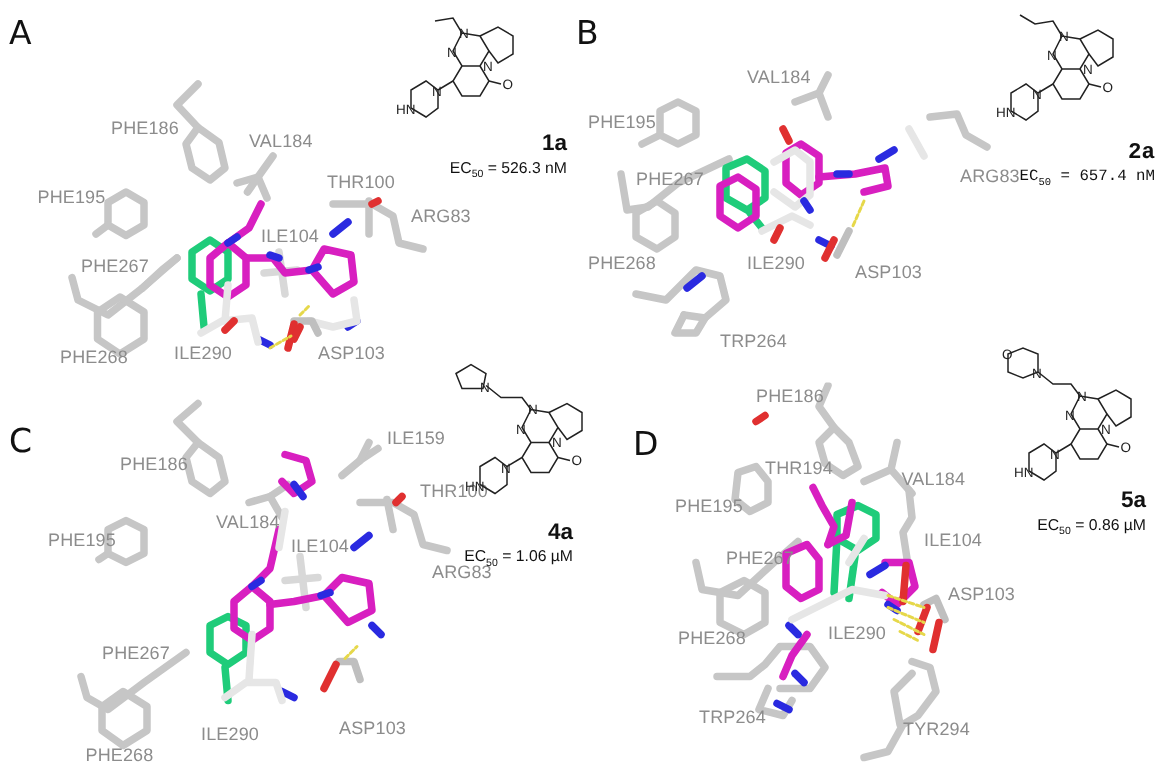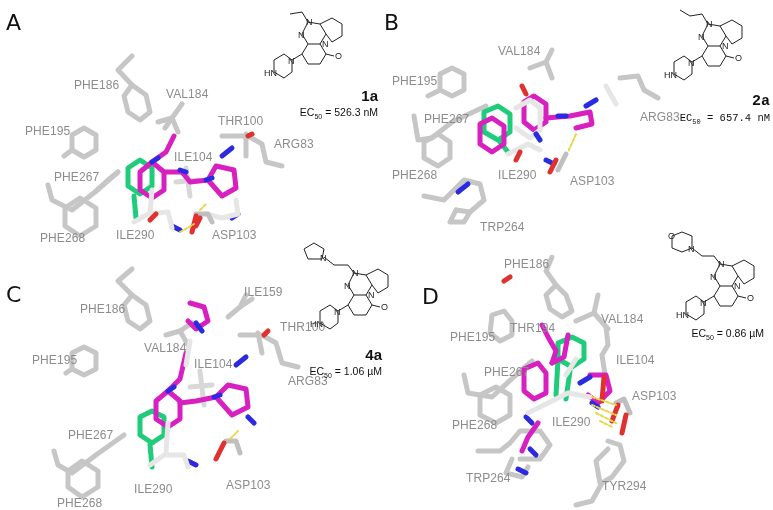--- a/index.html
+++ b/index.html
@@ -258,21 +258,21 @@
       </g>
       <g stroke-width="5">
         <path d="M226 186 L236 186 L240 198" stroke="#bfbfbf"></path>
         <path d="M224 188 L216 204" stroke="#e03030"></path>
         <path d="M264 80 L268 76" stroke="#e03030"></path>
       </g>
       <path d="M230 184 L238 176" stroke="#e6d84a" stroke-width="2" stroke-dasharray="3 2"></path>
     </g>
   </svg>
 
-  <span class="res" style="left:244px;top:30px;">ILE159</span>
+  <span class="res" style="left:258px;top:30px;">ILE159</span>
   <span class="res" style="left:80px;top:47px;">PHE186</span>
   <span class="res" style="left:280px;top:65px;">THR100</span>
   <span class="res" style="left:144px;top:86px;">VAL184</span>
   <span class="res" style="left:194px;top:102px;">ILE104</span>
   <span class="res" style="left:32px;top:98px;">PHE195</span>
   <span class="res" style="left:288px;top:119px;">ARG83</span>
   <span class="res" style="left:68px;top:173px;">PHE267</span>
   <span class="res" style="left:134px;top:227px;">ILE290</span>
   <span class="res" style="left:226px;top:223px;">ASP103</span>
   <span class="res" style="left:57px;top:241px;">PHE268</span>
@@ -353,21 +353,21 @@
       <g stroke="#e6d84a" stroke-width="2" stroke-dasharray="3 2">
         <path d="M212 142 L236 150"></path>
           <path d="M212 150 L236 160"></path>
           <path d="M216 158 L236 168"></path>
           <path d="M220 166 L232 172"></path>
       </g>
     </g>
   </svg>
 
   <span class="res" style="left:124px;top:2px;">PHE186</span>
-  <span class="res" style="left:130px;top:50px;margin-top:16px;">THR194</span>
+  <span class="res" style="left:130px;top:50px;">THR194</span>
   <span class="res" style="left:221px;top:57px;">VAL184</span>
   <span class="res" style="left:70px;top:75px;">PHE195</span>
   <span class="res" style="left:236px;top:98px;">ILE104</span>
   <span class="res" style="left:104px;top:110px;">PHE267</span>
   <span class="res" style="left:252px;top:134px;">ASP103</span>
   <span class="res" style="left:72px;top:163px;">PHE268</span>
   <span class="res" style="left:172px;top:160px;">ILE290</span>
   <span class="res" style="left:86px;top:216px;">TRP264</span>
   <span class="res" style="left:222px;top:224px;">TYR294</span>
 
@@ -384,15 +384,16 @@
     <text x="10" y="11">O</text>
       <text x="30" y="24">N</text>
       <text x="60" y="39">N</text>
       <text x="52" y="52">N</text>
     <text x="76" y="61">N</text>
       <text x="89" y="73">O</text>
       <text x="42" y="78">N</text>
       <text x="18" y="90">HN</text>
   </svg>
   <div class="cmpd" style="left:284px;top:70px;width:100px;">
+    <span class="cmpd-name">5a</span>
     <span class="ec50"><span>EC</span><sub>50</sub><span> = 0.86 µM</span></span>
   </div>
 </div>
 
 </body></html>

